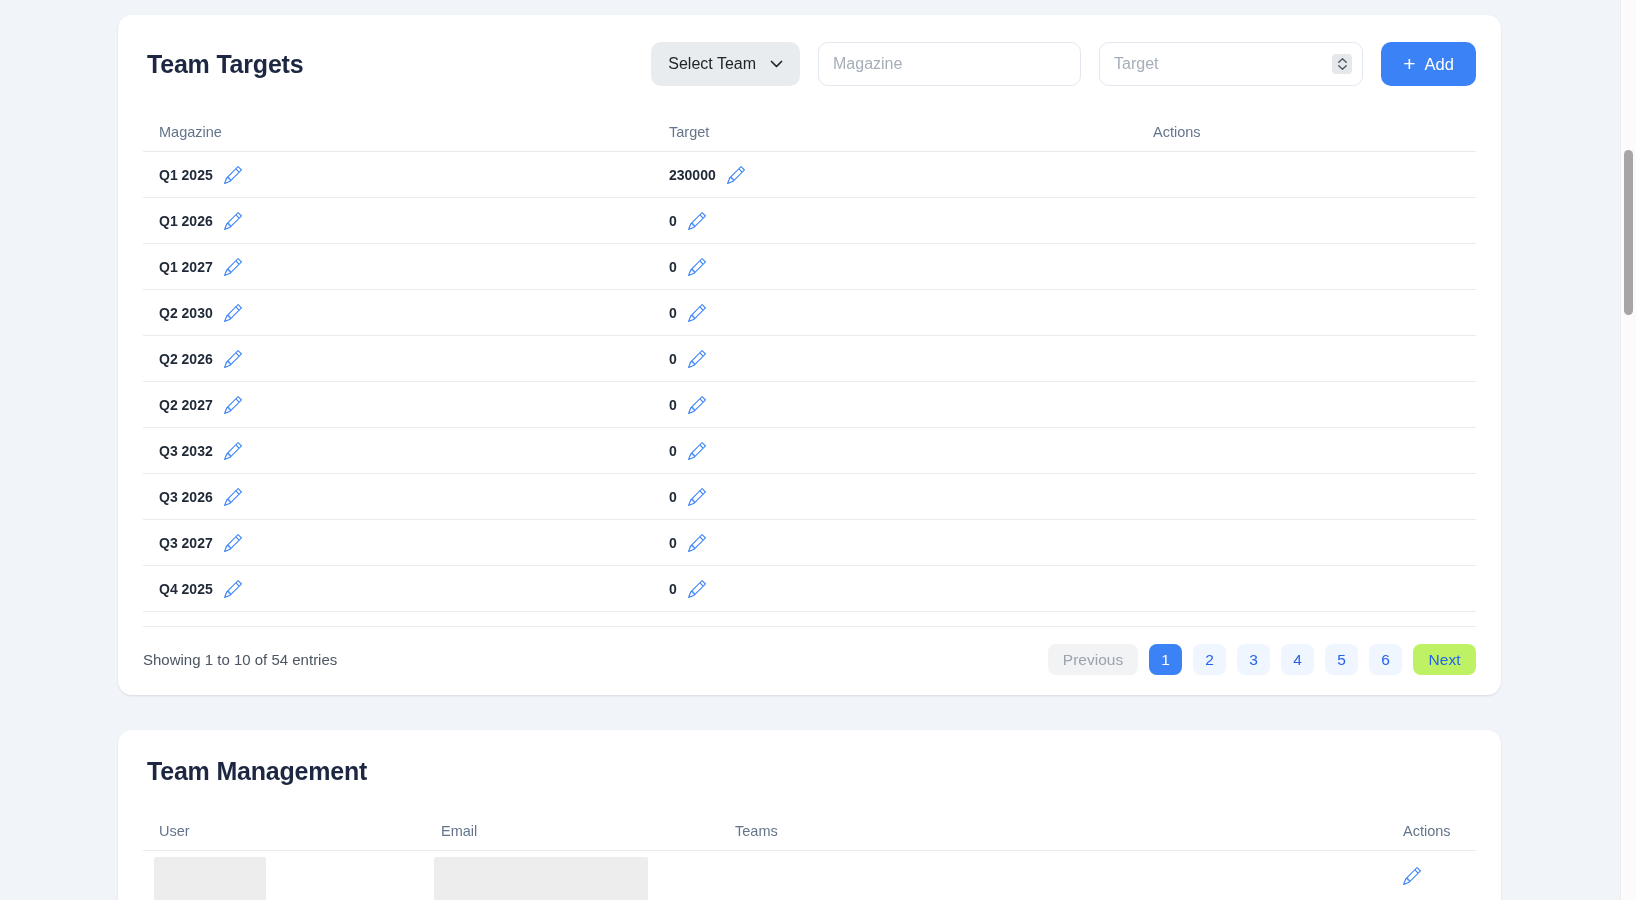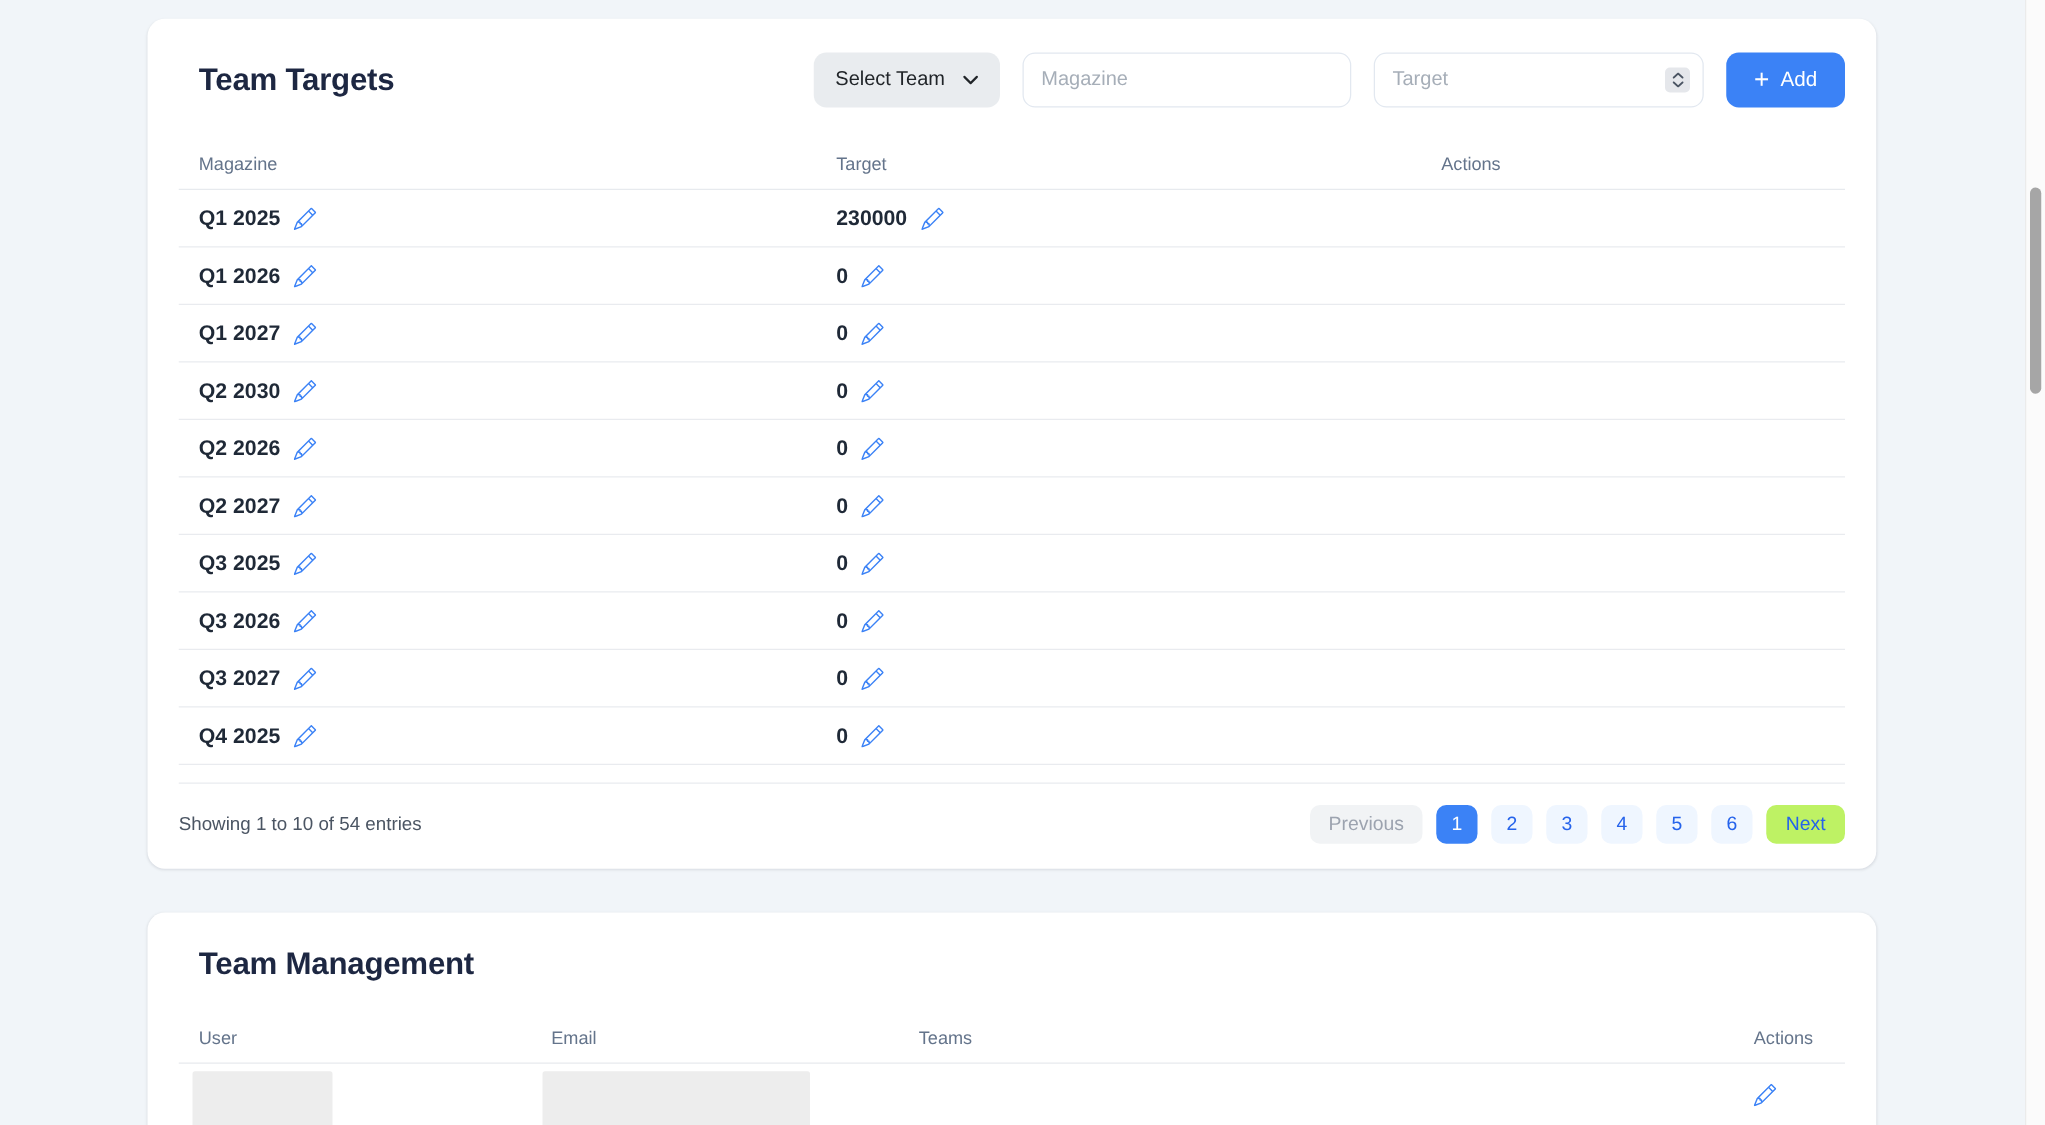--- a/index.html
+++ b/index.html
@@ -8,21 +8,21 @@
     background:#f1f5f9;
     font-family:"Liberation Sans", sans-serif;
   }
   .card{
     position:absolute;left:118px;width:1383px;background:#ffffff;
     border-radius:14px;box-sizing:border-box;padding:0 25px;
     box-shadow:0 1px 2px rgba(16,24,40,.05),0 1px 3px rgba(16,24,40,.06);
   }
   .card-targets{top:15px;height:680px;}
   .card-mgmt{top:730px;height:300px;}
-  h1{margin:16px;font-size:25px;font-weight:700;color:#1d2742;letter-spacing:-.2px;line-height:29px;}
+  h1{margin:4px;font-size:25px;font-weight:700;color:#1d2742;letter-spacing:-.2px;line-height:29px;}
   
   .card-head{display:flex;justify-content:space-between;align-items:center;margin-top:27px;height:44px;}
   .controls{display:flex;align-items:center;gap:18px;padding-left:24px;}
   .select-team{
     display:flex;align-items:center;gap:14px;height:44px;padding:0 17px;
     background:#e9ecef;border:none;border-radius:10px;font-size:16px;color:#212529;
     font-family:inherit;cursor:pointer;
   }
   .chev{width:13px;height:8px;display:block;}
   .input{
@@ -49,21 +49,21 @@
   .table{margin-top:27px;}
   .thead{
     display:grid;align-items:center;height:38px;color:#64748b;
     font-size:14.5px;font-weight:500;border-bottom:1px solid #e7eaee;
   }
   .t1{grid-template-columns:510px 484px 1fr;}
   .t2{grid-template-columns:282px 294px 668px 1fr;}
   .thead > div{padding-left:16px;box-sizing:border-box;}
   .trow{display:grid;grid-template-columns:510px 484px 1fr;align-items:center;height:45px;border-bottom:1px solid #e9ebef;}
   .cell{padding-left:16px;box-sizing:border-box;display:flex;align-items:center;gap:11px;}
-  .val{font-size:17px;font-weight:600;color:#1f2937;text-align:center;}
+  .val{font-size:14px;font-weight:600;color:#1f2937;text-align:center;}
   .icon-btn{border:none;background:none;padding:0;color:#3b82f6;cursor:pointer;display:inline-flex;align-items:center;}
   .icon-btn svg{width:18px;height:18px;display:block;}
   .tspacer{height:14px;border-bottom:1px solid #e9ebef;}
   
   .card-foot{display:flex;justify-content:space-between;align-items:center;margin-top:17px;height:31px;}
   .showing{font-size:15px;color:#4b5563;}
   .pagination{display:flex;align-items:center;gap:11px;}
   .pages{display:flex;gap:11px;}
   .pg{height:31px;border:none;border-radius:8px;font-size:15.5px;font-family:inherit;cursor:pointer;padding:3px;}
   .prev{width:90px;background:#f1f3f5;color:#9ca3af;}
@@ -238,21 +238,21 @@
               <svg viewBox="0 0 16 16" fill="currentColor">
                 <path d="M12.146.146a.5.5 0 0 1 .708 0l3 3a.5.5 0 0 1 0 .708l-10 10a.5.5 0 0 1-.168.11l-5 2a.5.5 0 0 1-.65-.65l2-5a.5.5 0 0 1 .11-.168l10-10zM11.207 2.5 13.5 4.793 14.793 3.5 12.5 1.207 11.207 2.5zm1.586 3L10.5 3.207 4 9.707V10h.5a.5.5 0 0 1 .5.5v.5h.5a.5.5 0 0 1 .5.5v.5h.293l6.5-6.5zm-9.761 5.175-.106.106-1.528 3.821 3.821-1.528.106-.106A.5.5 0 0 1 5 12.5V12h-.5a.5.5 0 0 1-.5-.5V11h-.5a.5.5 0 0 1-.468-.325z"></path>
               </svg>
             </button>
           </div>
           <div class="cell"></div>
         </div>
 
         <div class="trow">
           <div class="cell">
-            <span class="val">Q3 2025</span>
+            <span class="val">Q3 2032</span>
             <button class="icon-btn">
               <svg viewBox="0 0 16 16" fill="currentColor">
                 <path d="M12.146.146a.5.5 0 0 1 .708 0l3 3a.5.5 0 0 1 0 .708l-10 10a.5.5 0 0 1-.168.11l-5 2a.5.5 0 0 1-.65-.65l2-5a.5.5 0 0 1 .11-.168l10-10zM11.207 2.5 13.5 4.793 14.793 3.5 12.5 1.207 11.207 2.5zm1.586 3L10.5 3.207 4 9.707V10h.5a.5.5 0 0 1 .5.5v.5h.5a.5.5 0 0 1 .5.5v.5h.293l6.5-6.5zm-9.761 5.175-.106.106-1.528 3.821 3.821-1.528.106-.106A.5.5 0 0 1 5 12.5V12h-.5a.5.5 0 0 1-.5-.5V11h-.5a.5.5 0 0 1-.468-.325z"></path>
               </svg>
             </button>
           </div>
           <div class="cell">
             <span class="val">0</span>
             <button class="icon-btn">
               <svg viewBox="0 0 16 16" fill="currentColor">

